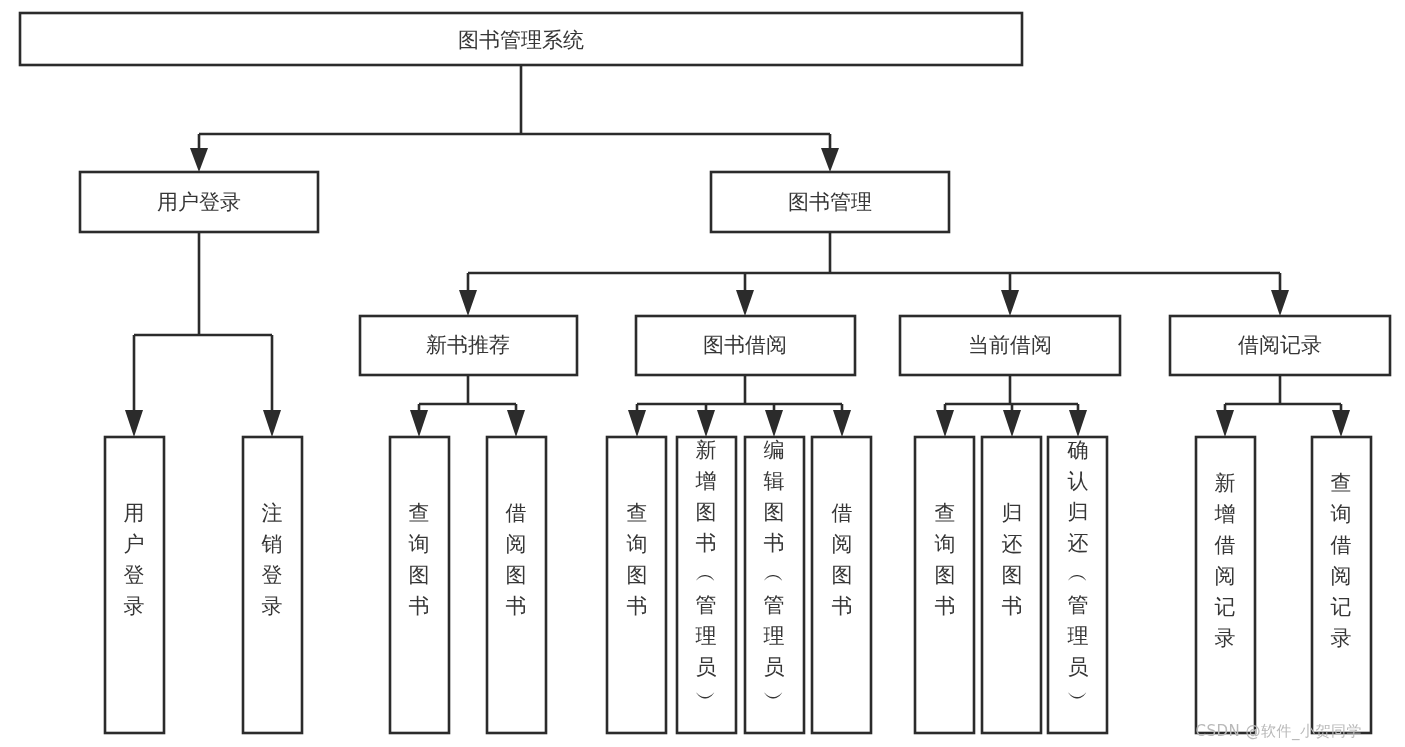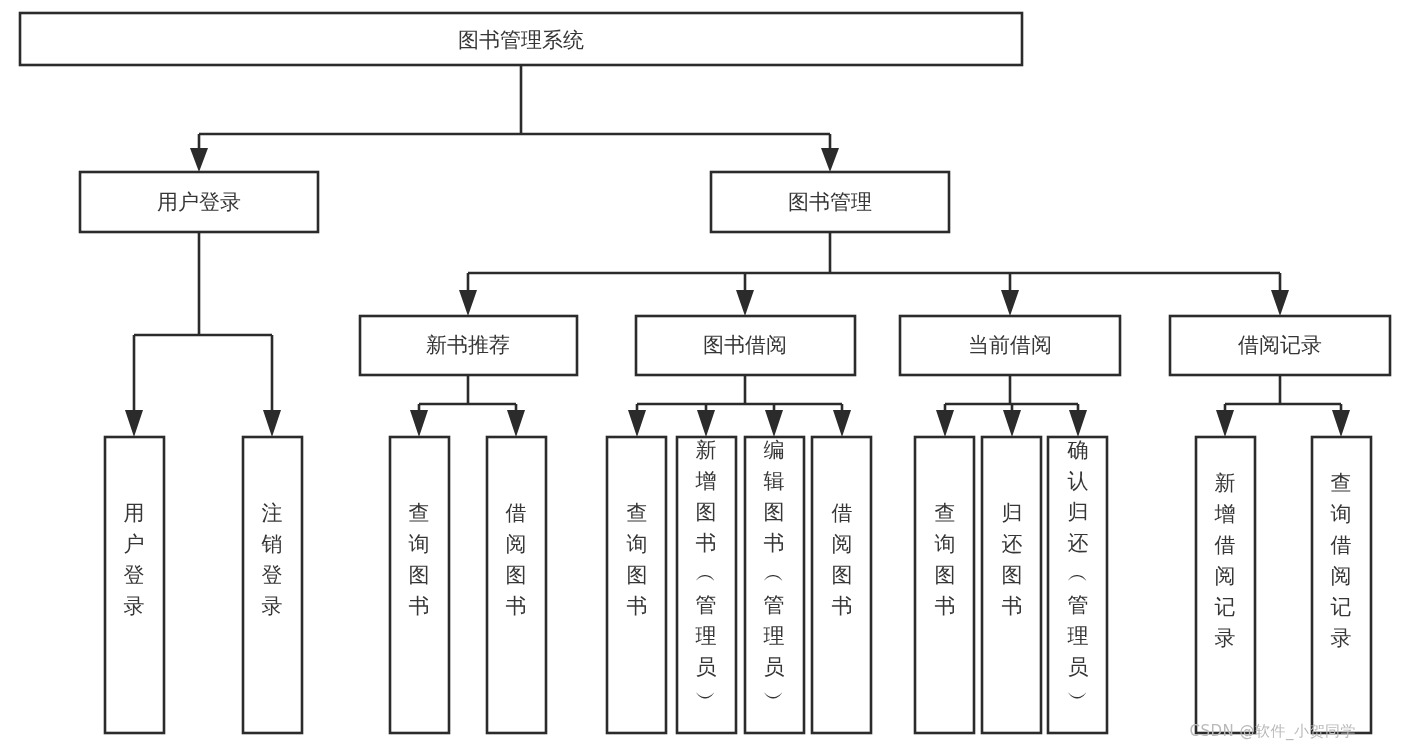--- a/index.html
+++ b/index.html
@@ -10,20 +10,21 @@
   body {
     width: 1405px;
     height: 747px;
     font-family: "DejaVu Sans", "Liberation Sans", sans-serif;
     overflow: hidden;
   }
   #diagram-root {
     position: relative;
     width: 1356px;
     height: 747px;
+    padding-left: 26px;
   }
   svg#tree-svg {
     position: absolute;
     top: 0;
     left: 0;
     width: 1405px;
     height: 747px;
     display: block;
   }
   .node-box {
@@ -49,21 +50,21 @@
     dominant-baseline: middle;
   }
   .node-label-v {
     font-family: "DejaVu Sans", "Liberation Sans", sans-serif;
     font-size: 21px;
     fill: #363636;
     text-anchor: middle;
   }
   .watermark {
     position: absolute;
-    right: 0;
+    right: 20px;
     bottom: 6px;
     font-family: "DejaVu Sans", "Liberation Sans", sans-serif;
     font-size: 15px;
     color: #b9b9b9;
     letter-spacing: 0.5px;
     white-space: nowrap;
     pointer-events: none;
   }
 </style>
 </head>

